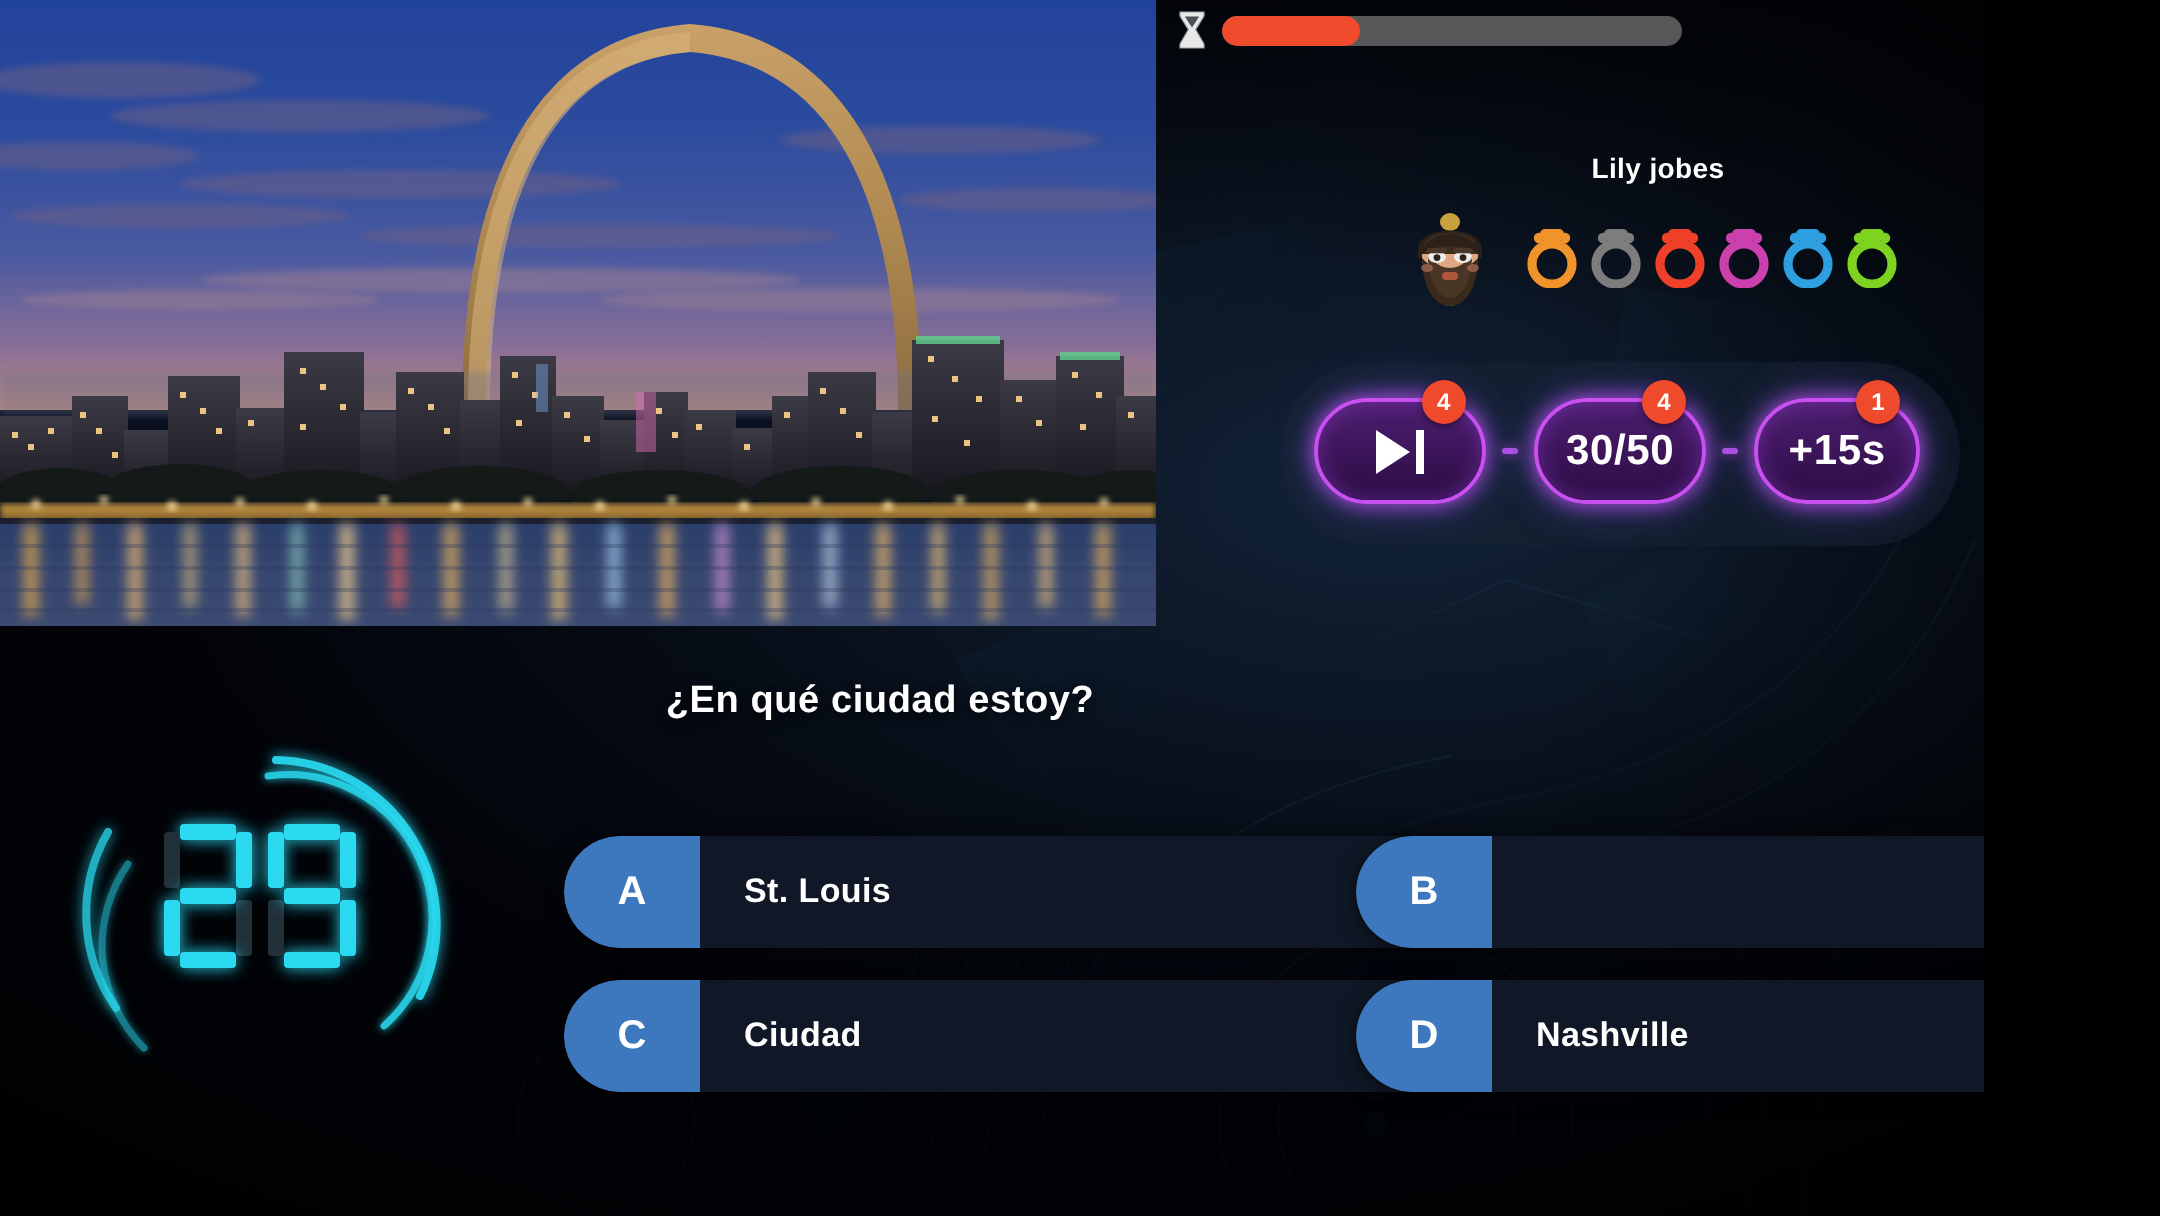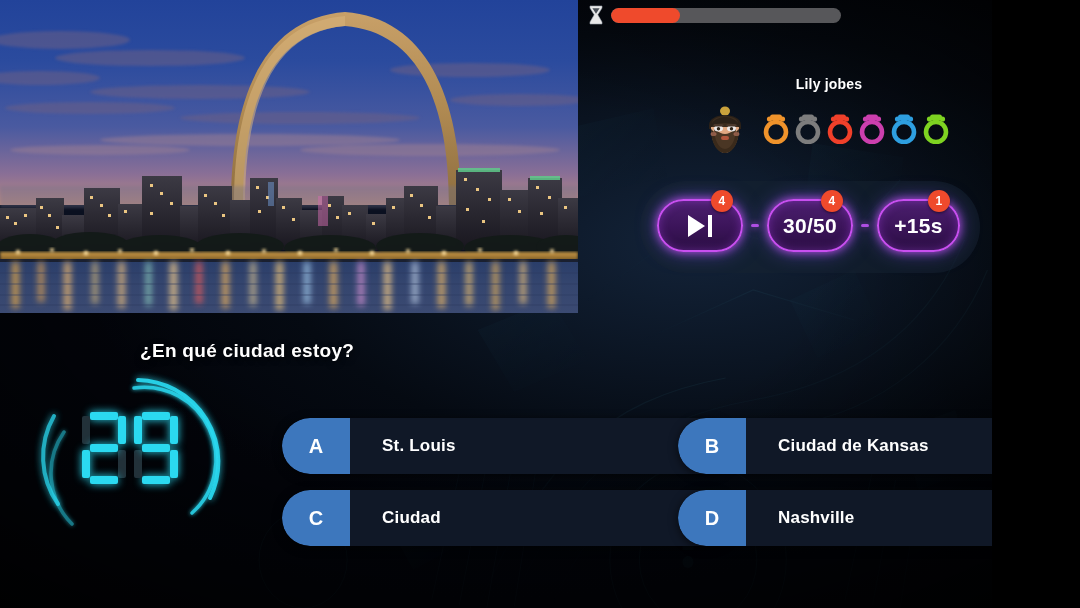--- a/index.html
+++ b/index.html
@@ -156,21 +156,21 @@
     border-left: 17px solid #ffffff;
     border-top: 11px solid transparent;
     border-bottom: 11px solid transparent;
   }
   .skip-bar { width: 4px; height: 22px; background: #ffffff; }
 
   
   .question {
     position: absolute; left: 140px; top: 340px;
     width: 600px;
-    text-align: left;
+    text-align: center;
     color: #ffffff;
     font-size: 19px;
     font-weight: bold;
     letter-spacing: 0.3px;
     text-shadow: 0 2px 6px rgba(0,0,0,0.8);
     z-index: 25;
   }
 
   
   .timer {
@@ -214,21 +214,21 @@
     width: 68px; height: 56px;
     flex: 0 0 auto;
     background: #3d77bd;
     color: #ffffff;
     display: flex; align-items: center; justify-content: center;
     font-size: 20px;
     font-weight: bold;
     border-radius: 28px 0 0 28px;
   }
   .answer .atext {
-    padding-left: 32px;
+    padding-left: 22px;
     color: #ffffff;
     font-size: 17px;
     font-weight: bold;
     letter-spacing: 0.2px;
   }
   .answer.pos-a { left: 282px; top: 0;  width: 452px; }
   .answer.pos-b { left: 678px; top: 0;  width: 396px; }
   .answer.pos-c { left: 282px; top: 72px; width: 452px; }
   .answer.pos-d { left: 678px; top: 72px; width: 396px; }
 </style>
@@ -653,21 +653,20 @@
       </div>
     </div>
 
   <div class="answers" id="answers">
       <div class="answer pos-a">
         <div class="letter">A</div>
         <div class="atext">St. Louis</div>
       </div>
       <div class="answer pos-b">
         <div class="letter">B</div>
-        <div class="atext">Ciudad de Kansas</div>
       </div>
       <div class="answer pos-c">
         <div class="letter">C</div>
         <div class="atext">Ciudad</div>
       </div>
       <div class="answer pos-d">
         <div class="letter">D</div>
         <div class="atext">Nashville</div>
       </div>
     </div>

